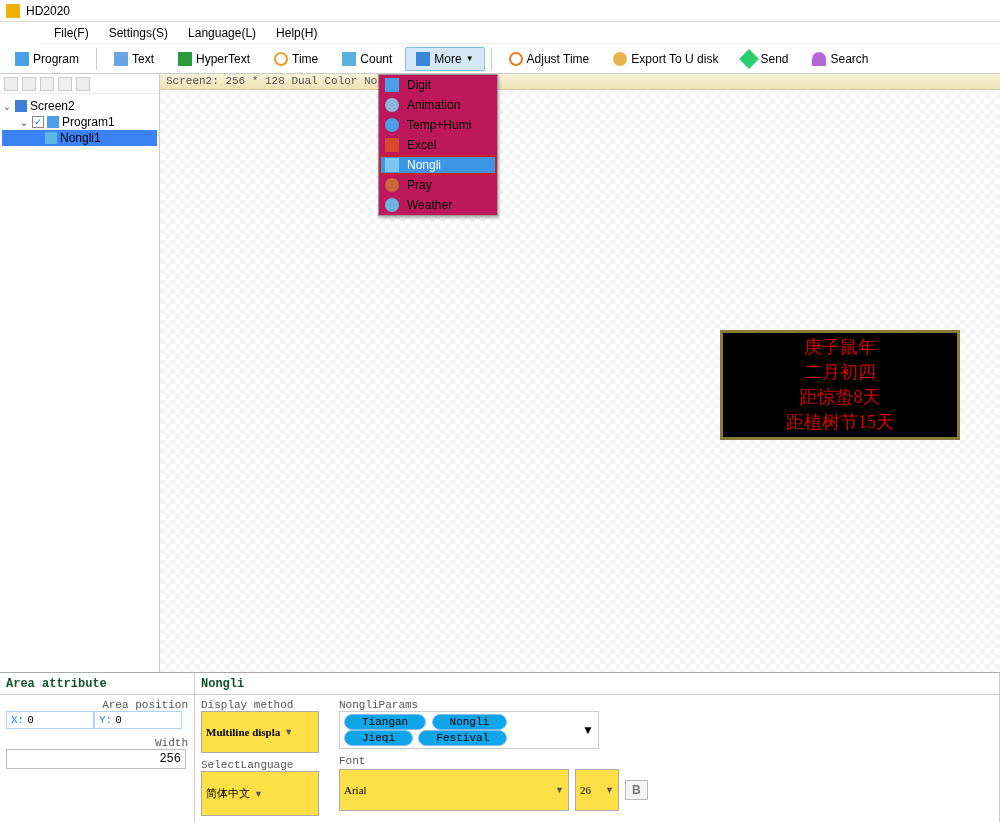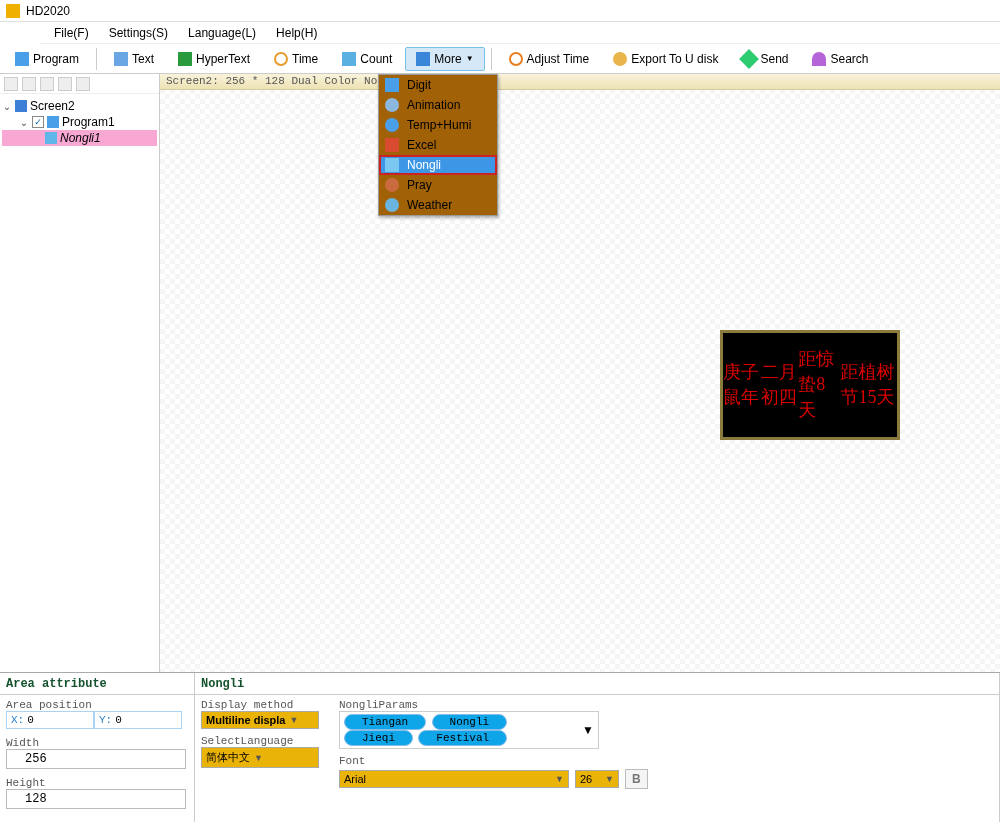--- a/index.html
+++ b/index.html
@@ -104,22 +104,21 @@
   }
   .tree-check {
     width: 12px; height: 12px; border: 1px solid #888;
     display: inline-flex; align-items: center; justify-content: center;
     font-size: 9px; color: #0063b1;
   }
   .tree-icon {
     width: 12px; height: 12px; display: inline-block;
   }
   .tree-row.selected {
-    background: #f9a8d4;
-    font-style: italic;
+    background: #3b82f6;
   }
   .canvas-area {
     flex: 1;
     position: relative;
     background-image:
       linear-gradient(45deg, #f5f5f5 25%, transparent 25%),
       linear-gradient(-45deg, #f5f5f5 25%, transparent 25%),
       linear-gradient(45deg, transparent 75%, #f5f5f5 75%),
       linear-gradient(-45deg, transparent 75%, #f5f5f5 75%);
     background-size: 10px 10px;
@@ -133,21 +132,21 @@
     font-size: 11px;
     color: #555;
     padding: 1px 6px;
     border-bottom: 1px solid #d6cb9c;
   }
   .dropdown {
     position: absolute;
     left: 378px;
     top: 74px;
     width: 120px;
-    background: #a16207;
+    background: #be185d;
     border: 1px solid #999;
     box-shadow: 1px 2px 3px rgba(0,0,0,.3);
     z-index: 100;
   }
   .dd-item {
     display: flex;
     align-items: center;
     gap: 8px;
     padding: 3px 8px 3px 6px;
     font-size: 12px;
@@ -158,25 +157,26 @@
     border: 2px solid #c22;
     padding: 1px 6px 1px 4px;
   }
   .dd-icon {
     width: 14px; height: 14px; display: inline-block;
   }
   .preview-box {
     position: absolute;
     left: 720px;
     top: 330px;
-    width: 180px;
+    width: 240px;
     height: 110px;
     background: #000;
     border: 3px solid #8a7b3d;
     display: flex;
+    flex-direction: column;
     align-items: center;
     justify-content: center;
     color: #d90000;
     font-size: 18px;
     line-height: 1.4;
     font-family: SimSun, serif;
   }
   .bottom-panels {
     height: 150px;
     border-top: 1px solid #aaa;
@@ -195,48 +195,49 @@
     display: flex;
     align-items: center;
     padding: 0 6px;
     color: #14532d;
     font-weight: bold;
   }
   .panel-left { width: 195px; }
   .panel-right { flex: 1; }
   .field-group {
     padding: 4px 6px;
+    text-align: right;
   }
   .field-label {
     font-family: "Courier New", monospace;
     font-size: 11px;
     color: #555;
   }
   .inline-inputs { display: flex; gap: 0; }
   .mini-input {
     border: 1px solid #aad4f5;
     background: #fff;
     font-family: "Courier New", monospace;
     font-size: 11px;
     padding: 2px 4px;
     display: flex;
     gap: 3px;
   }
   .mini-input .lbl { color: #2a7ecb; }
   .full-input {
     border: 1px solid #bbb;
-    padding: 2px 18px;
+    padding: 2px 4px;
     font-family: "Courier New", monospace;
     width: 180px;
   }
   .sel {
     border: 1px solid #aaa;
-    background: #eab308;
-    padding: 2px 4px;
-    font-family: Liberation Sans, sans-serif;
+    background: #fde047;
+    padding: 14px 4px;
+    font-family: Liberation Serif, serif;
     font-size: 11px;
     display: inline-flex;
     align-items: center;
     gap: 4px;
   }
   .sel .caret { font-size: 9px; color: #555; }
   .tag {
     display: inline-block;
     border: 1px solid #88bce8;
     background: #0ea5e9;
@@ -412,24 +413,20 @@
         <div class="mini-input" style="width:88px">
           <span class="lbl">Y:</span>
           <span>0</span>
         </div>
       </div>
     </div>
     <div class="field-group">
       <div class="field-label">Width</div>
       <div class="full-input">256</div>
     </div>
-    <div class="field-group">
-      <div class="field-label">Height</div>
-      <div class="full-input">128</div>
-    </div>
   </div>
 
   <div class="panel panel-right">
     <div class="panel-title">Nongli</div>
     <div style="display:flex;gap:20px;padding:4px 6px;">
       <div>
         <div class="field-label">Display method</div>
         <div class="sel" style="width:118px">
           <span style="font-weight:bold">Multiline displa</span>
           <span class="caret">▼</span>

